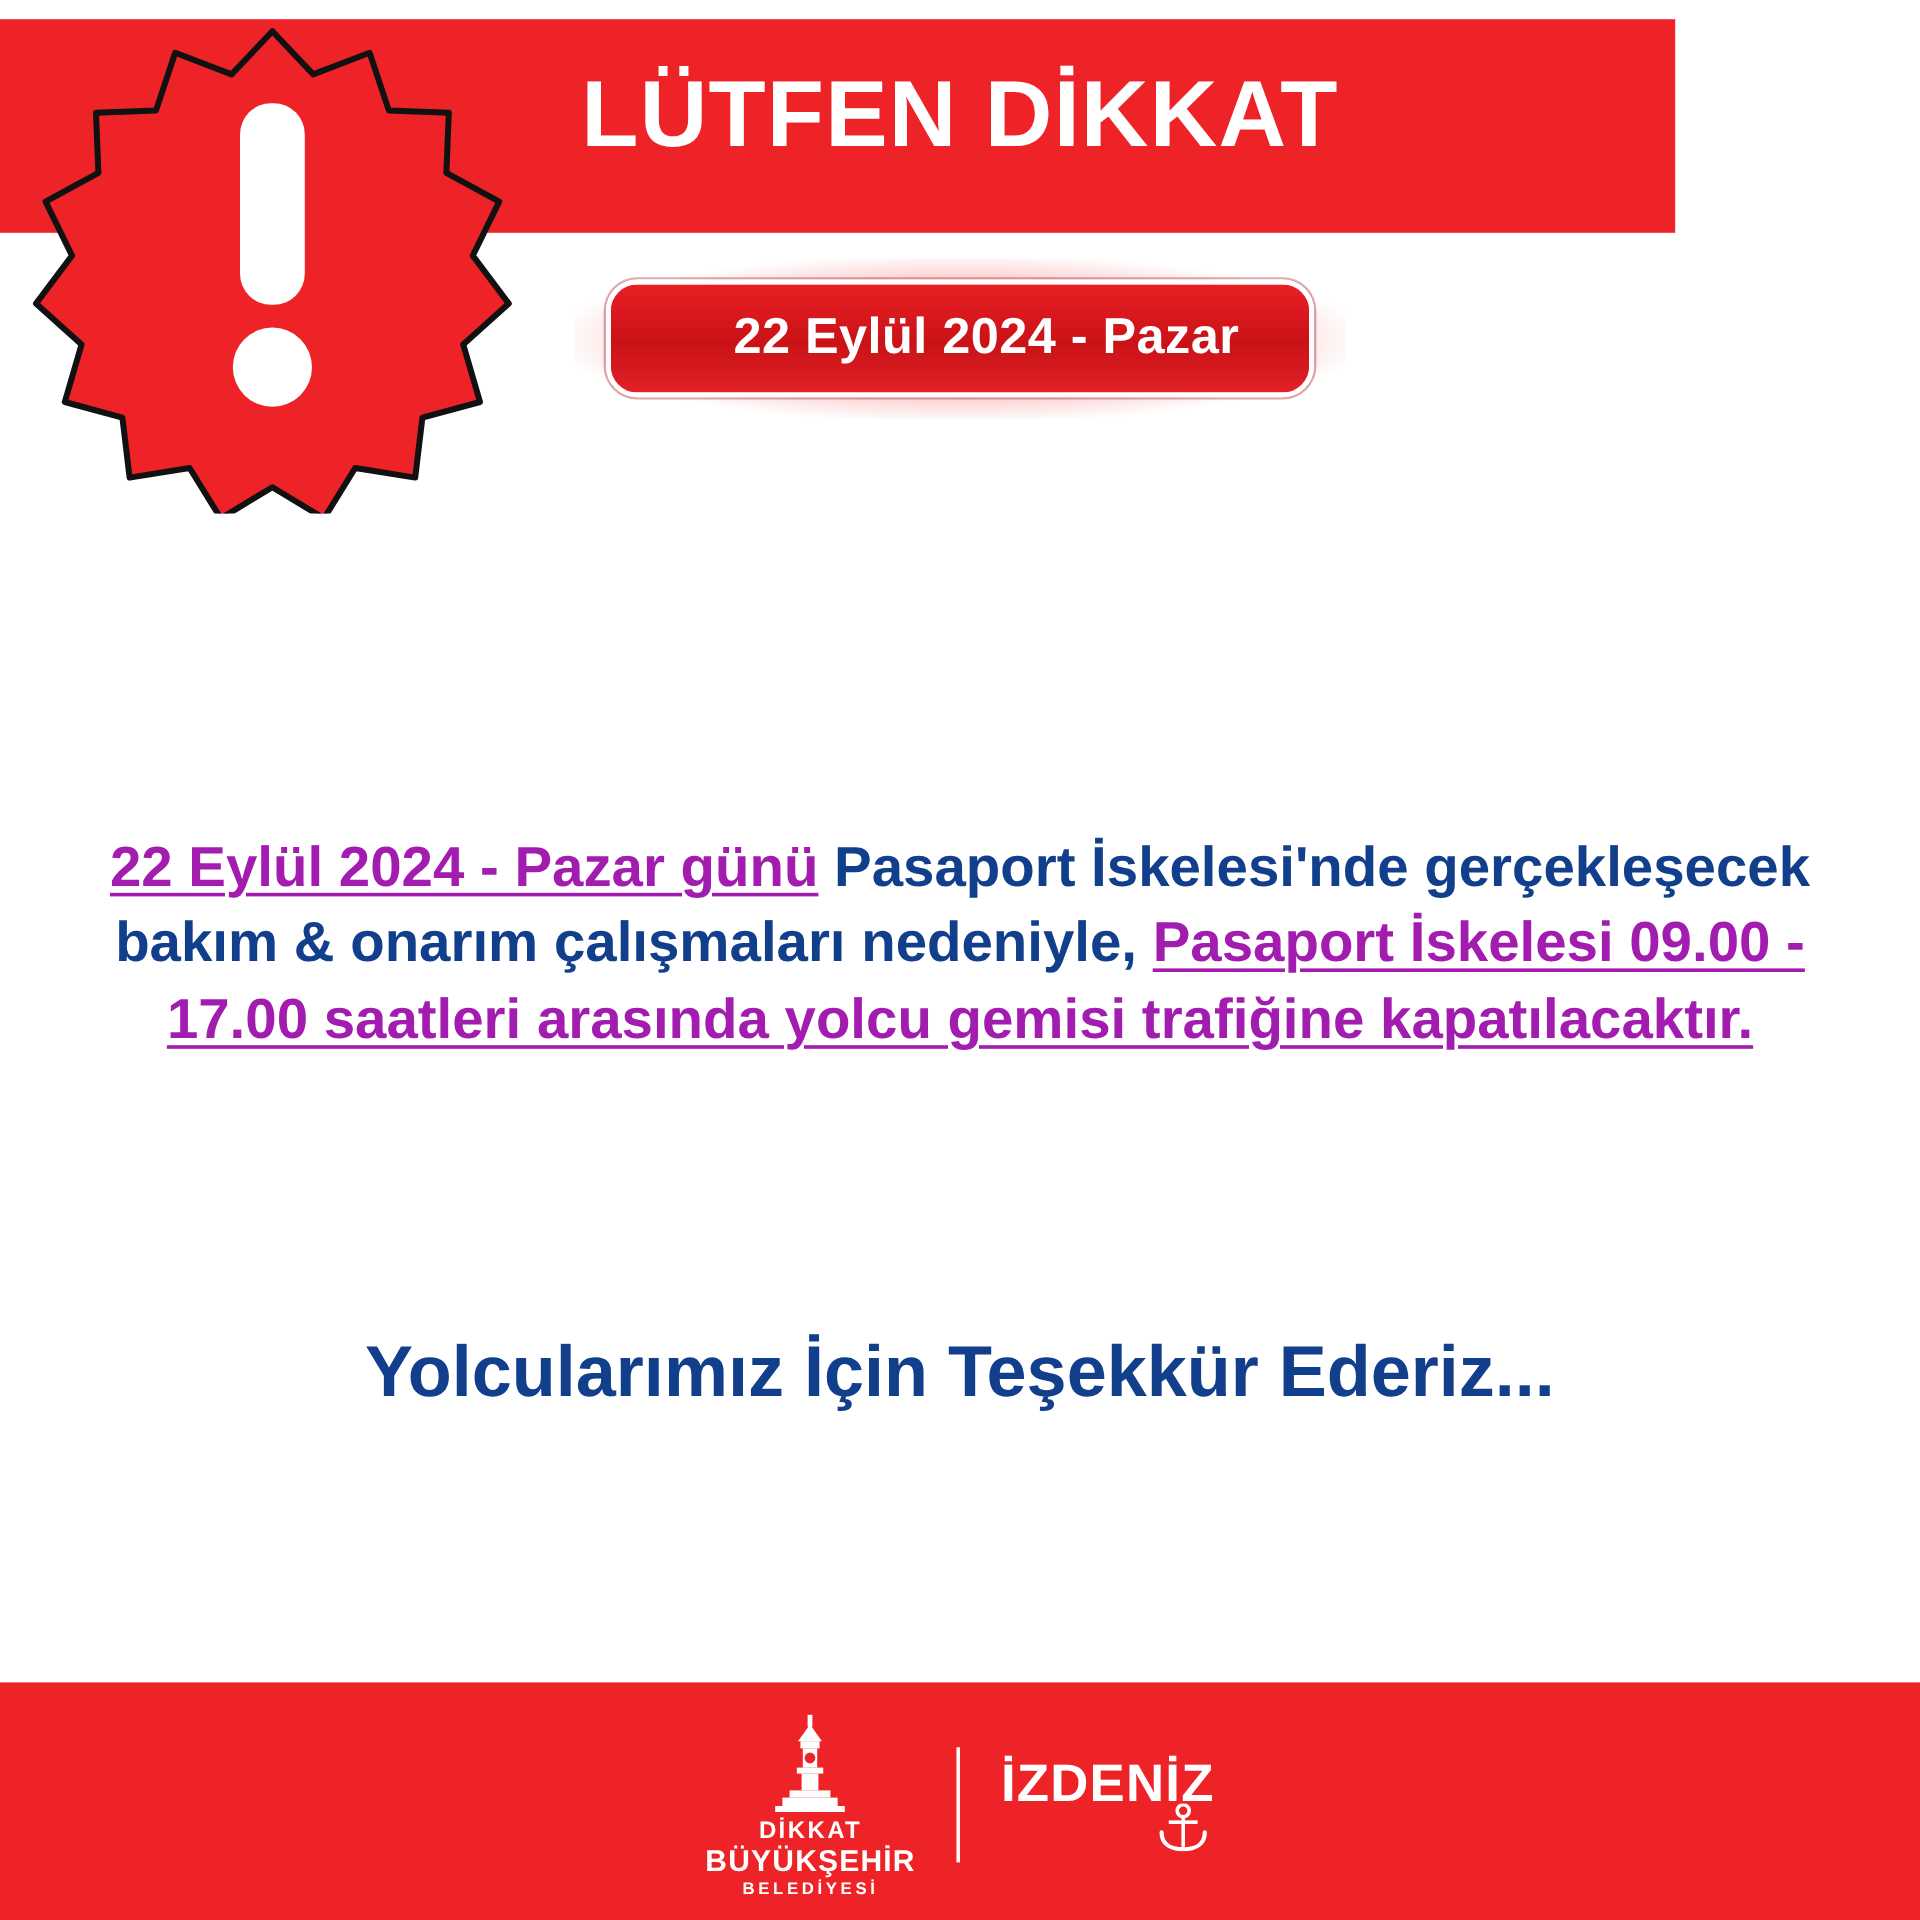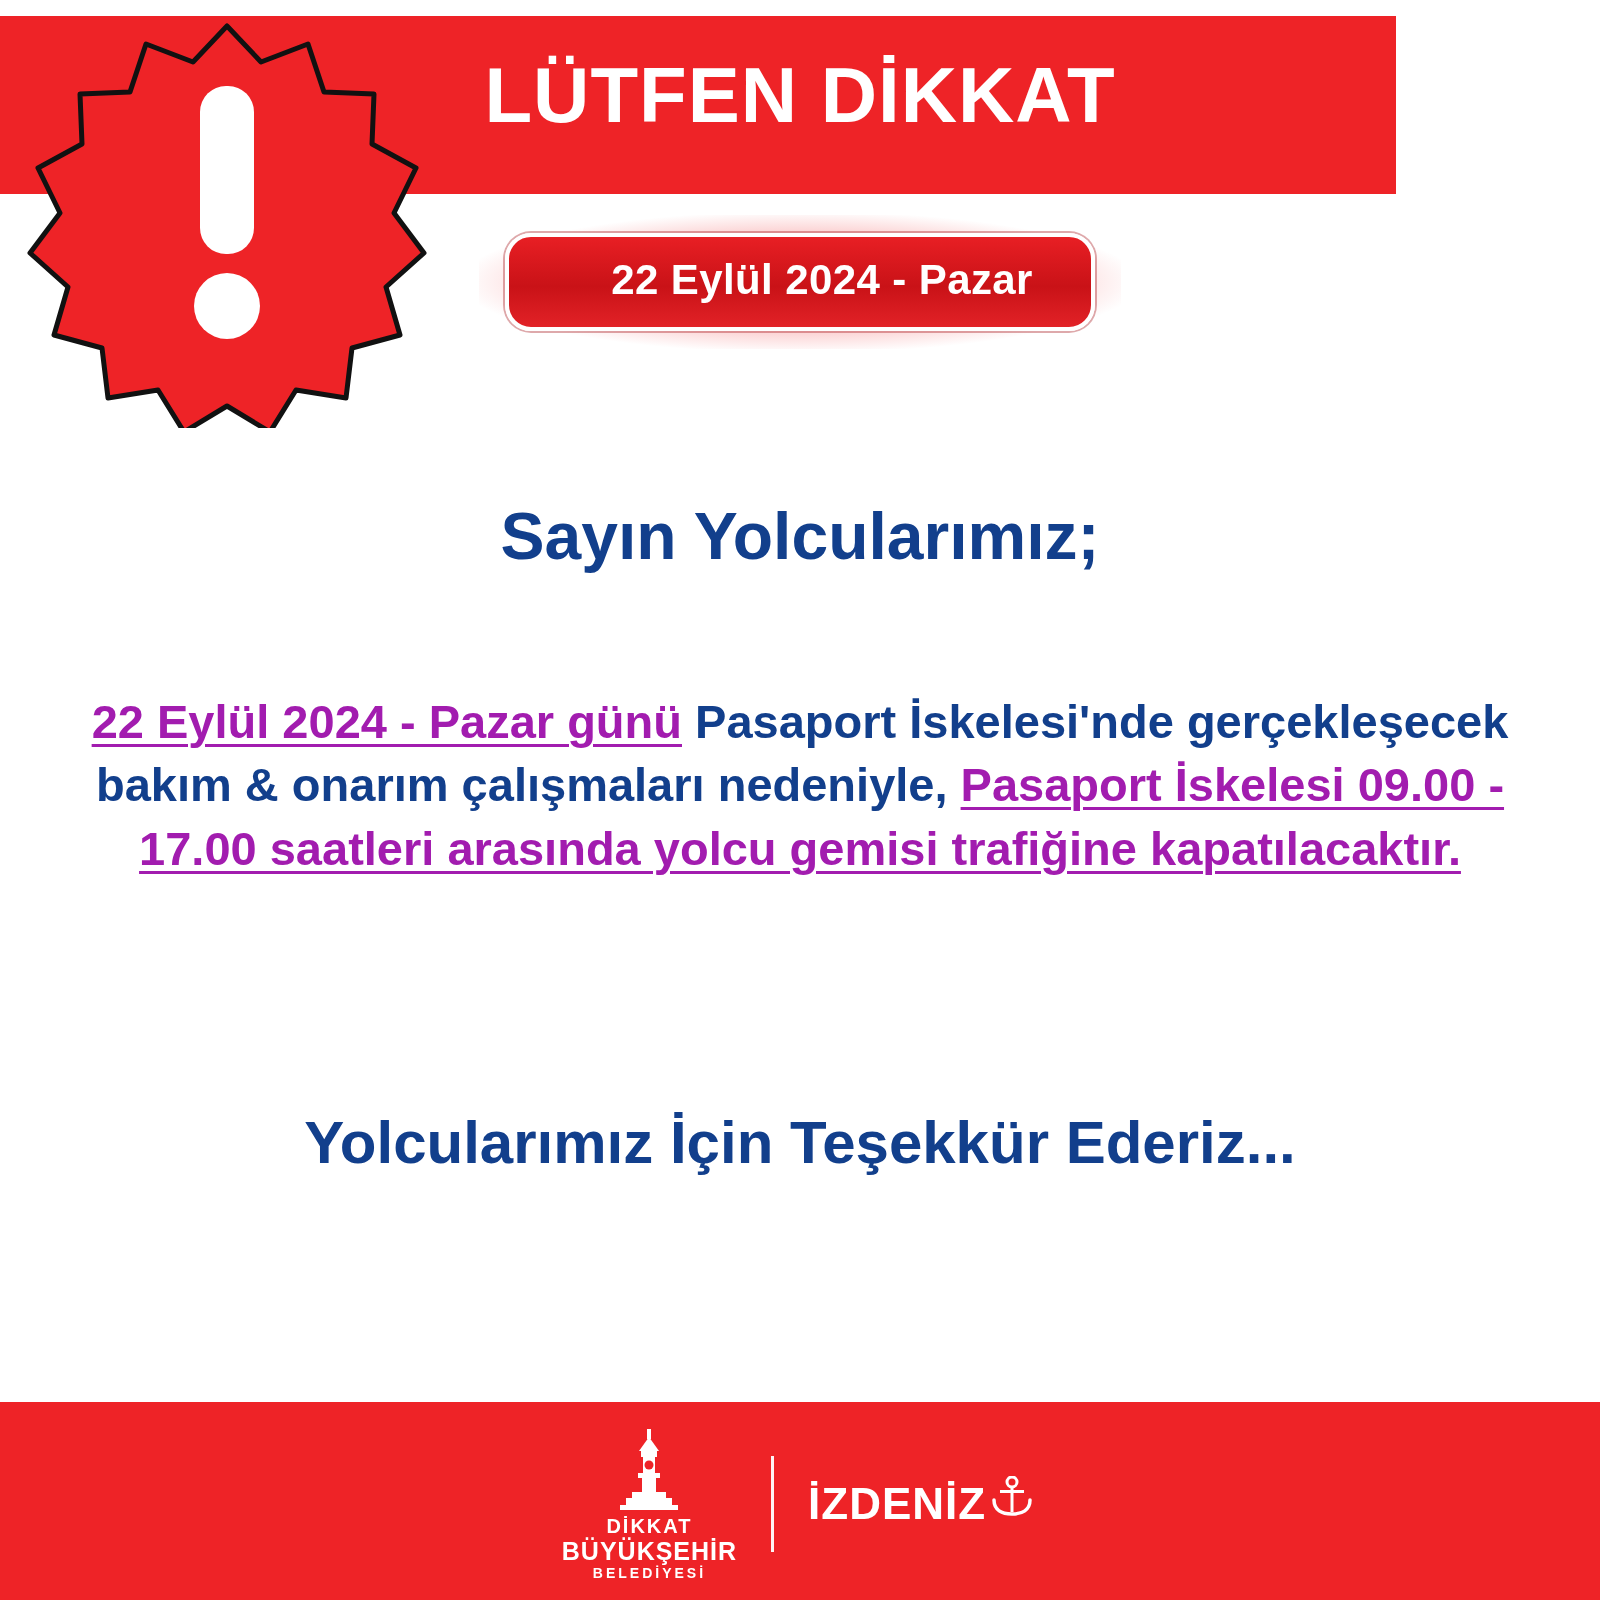--- a/index.html
+++ b/index.html
@@ -168,22 +168,22 @@
 
   .divider {
     width: 3px;
     height: 96px;
     background: #ffffff;
     opacity: 0.95;
   }
 
   .logo-izdeniz {
     display: flex;
-    flex-direction: row;
-    align-items: flex-start;
+    flex-direction: column;
+    align-items: flex-end;
     color: #ffffff;
   }
   .logo-izdeniz .brand {
     font-size: 44px;
     font-weight: bold;
     letter-spacing: 1px;
     line-height: 1;
   }
   .anchor-svg { display: block; margin-top: -6px; }
 </style>
@@ -205,21 +205,20 @@
   </div>
 
   <div class="date-wrap">
     <div class="date-glow">
       <div class="date-pill">
         <div class="date-text">22 Eylül 2024 - Pazar</div>
       </div>
     </div>
   </div>
 
-  <div class="greeting">Sayın Yolcularımız;</div>
 
   <div class="paragraph"><span class="hl">22 Eylül 2024 - Pazar günü</span><span class="nav"> Pasaport İskelesi'nde gerçekleşecek bakım &amp; onarım çalışmaları nedeniyle, </span><span class="hl">Pasaport İskelesi 09.00 - 17.00 saatleri arasında yolcu gemisi trafiğine kapatılacaktır.</span></div>
 
   <div class="thanks">Yolcularımız İçin Teşekkür Ederiz...</div>
 
   <div class="bottom-banner"></div>
 
   <div class="logos">
 
     <div class="logo-izmir">

